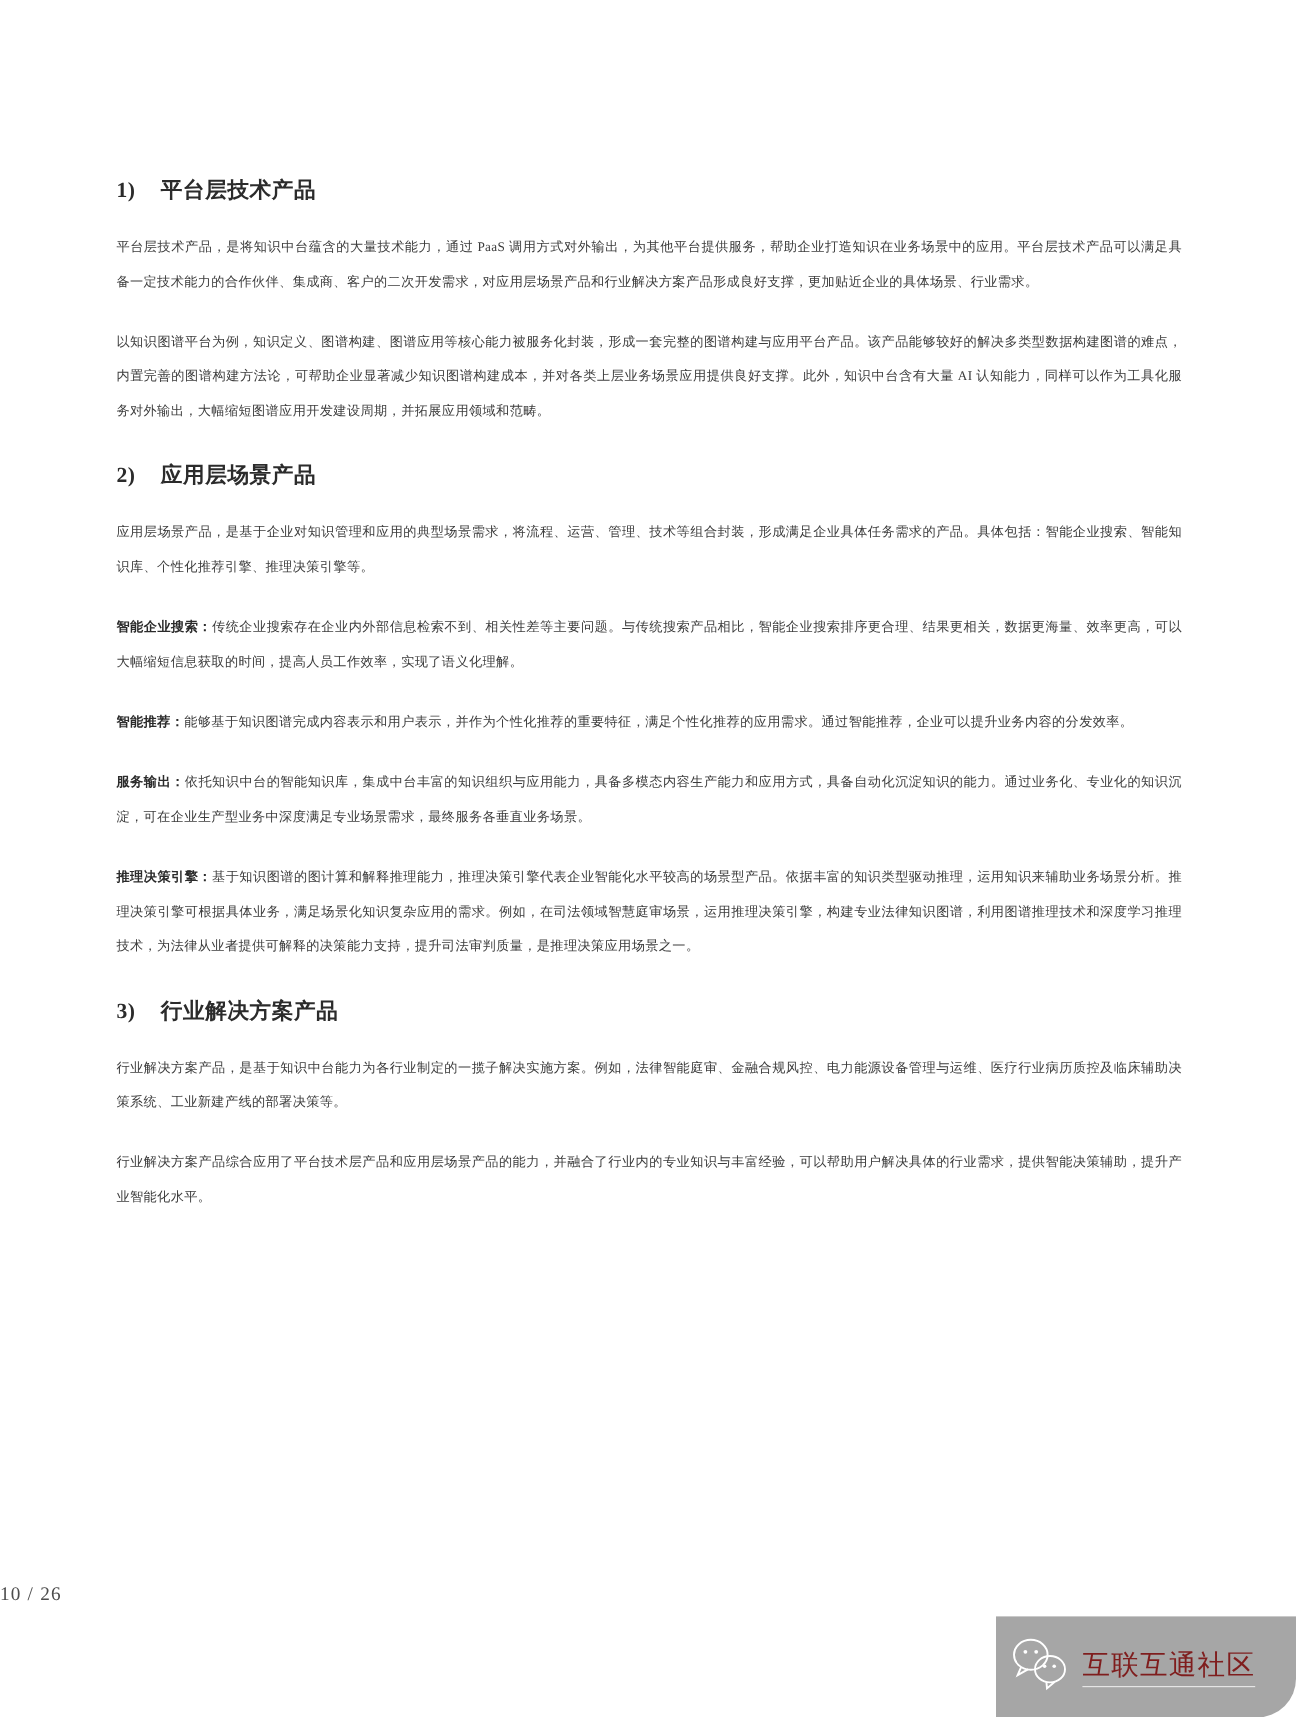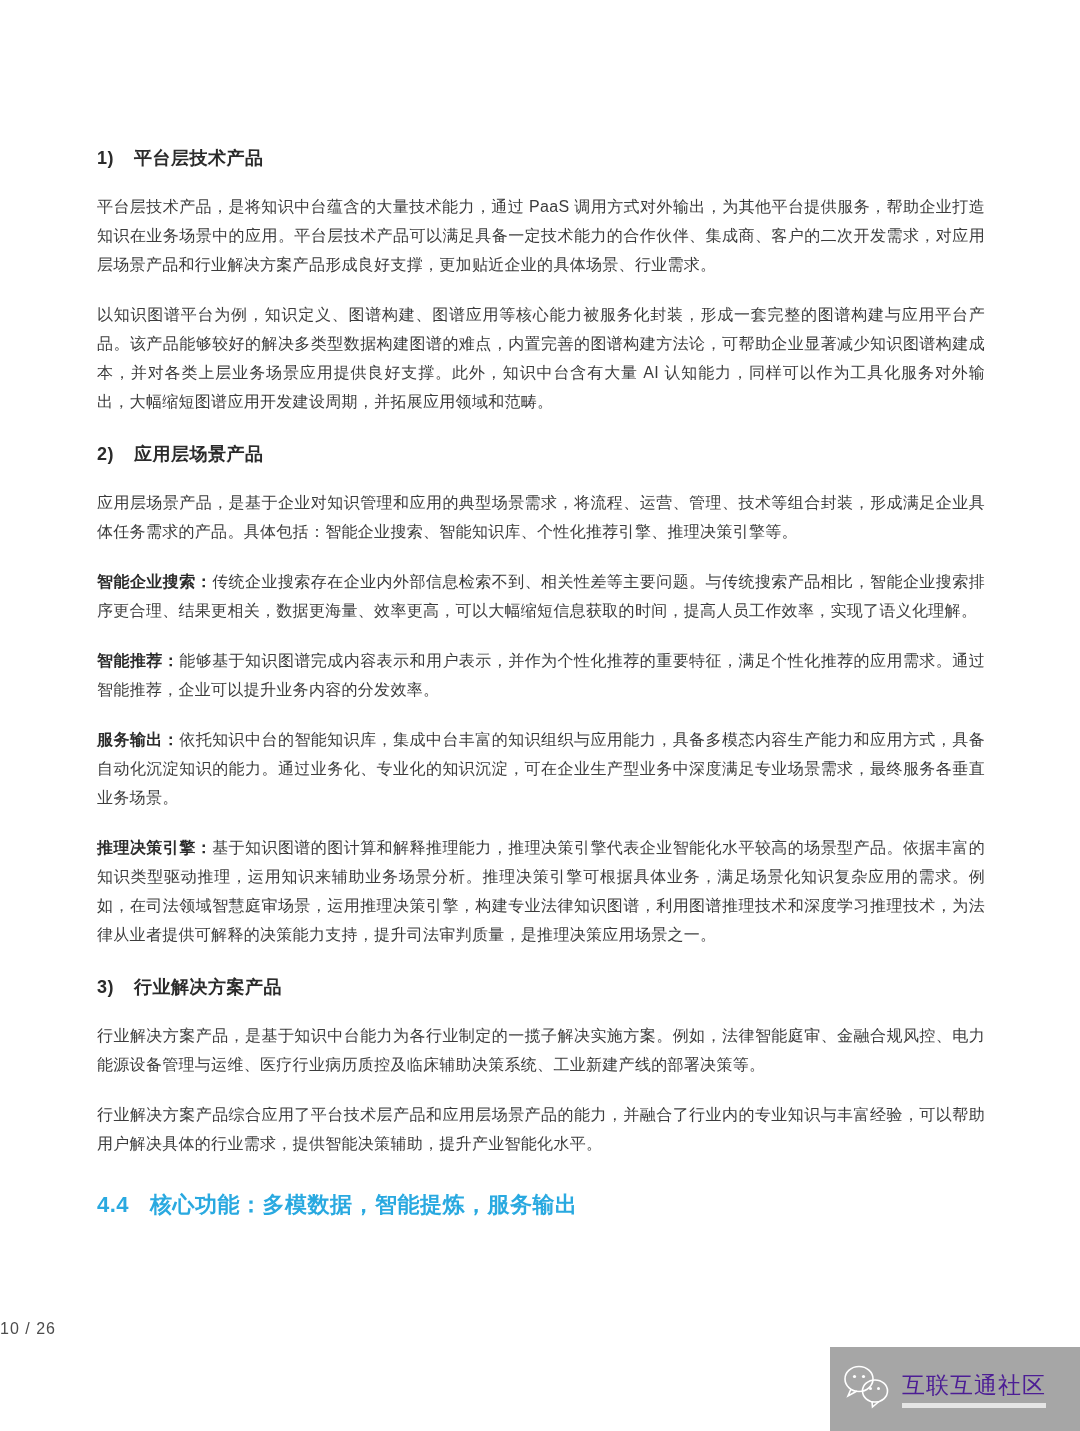--- a/index.html
+++ b/index.html
@@ -1,40 +1,41 @@
 <!DOCTYPE html>
 <html><head>
 <meta charset="utf-8">
 <style>
   html, body { margin: 0; padding: 0; background: #ffffff; }
   .page {
     position: relative;
     width: 1080px;
     height: 1431px;
     background: #ffffff;
-    font-family: Liberation Sans, sans-serif;
+    font-family: Liberation Serif, serif;
     overflow: hidden;
+    border-radius: 32px;
   }
   .content {
     position: absolute;
     left: 97px;
     top: 146px;
     width: 888px;
   }
   .num-heading {
     font-size: 18px;
     font-weight: bold;
     color: #2b2b2b;
     margin: 26px 0 22px 0;
     letter-spacing: 0.5px;
   }
   .num-heading:first-child { margin-top: 0; }
   .h-num { display: inline-block; width: 37px; }
   p.body {
-    font-size: 16px;
+    font-size: 11px;
     line-height: 29px;
     color: #3c3c3c;
     text-align: justify;
     margin: 0 0 21px 0;
     letter-spacing: 0.3px;
   }
   p.body .lead { font-weight: bold; color: #2b2b2b; margin-top: 16px; }
   .section-heading {
     font-size: 22px;
     font-weight: bold;
@@ -60,24 +61,24 @@
     width: 250px;
     height: 84px;
     background: #a6a6a6;
     display: flex;
     align-items: center;
     padding-left: 12px;
     box-sizing: border-box;
   }
   .watermark .wm-icon { flex: 0 0 auto; margin-right: 6px; }
   .watermark .wm-text {
-    color: #4c1d95;
+    color: #7f1d1d;
     font-size: 23px;
     letter-spacing: 1px;
-    border-bottom: 5px solid #e5e5e5;
+    border-bottom: 1px solid #e5e5e5;
     padding-bottom: 2px;
     white-space: nowrap;
   }
 </style>
 </head>
 <body>
 
 <div class="page">
   <div class="content">
 
@@ -107,23 +108,20 @@
       <span class="lead">推理决策引擎：</span><span>基于知识图谱的图计算和解释推理能力，推理决策引擎代表企业智能化水平较高的场景型产品。依据丰富的知识类型驱动推理，运用知识来辅助业务场景分析。推理决策引擎可根据具体业务，满足场景化知识复杂应用的需求。例如，在司法领域智慧庭审场景，运用推理决策引擎，构建专业法律知识图谱，利用图谱推理技术和深度学习推理技术，为法律从业者提供可解释的决策能力支持，提升司法审判质量，是推理决策应用场景之一。</span>
     </p>
 
     <div class="num-heading">
       <span class="h-num">3)</span><span>行业解决方案产品</span>
     </div>
 
     <p class="body">行业解决方案产品，是基于知识中台能力为各行业制定的一揽子解决实施方案。例如，法律智能庭审、金融合规风控、电力能源设备管理与运维、医疗行业病历质控及临床辅助决策系统、工业新建产线的部署决策等。</p>
     <p class="body">行业解决方案产品综合应用了平台技术层产品和应用层场景产品的能力，并融合了行业内的专业知识与丰富经验，可以帮助用户解决具体的行业需求，提供智能决策辅助，提升产业智能化水平。</p>
 
-    <div class="section-heading">
-      <span class="sh-num">4.4</span><span>核心功能：多模数据，智能提炼，服务输出</span>
-    </div>
 
   </div>
 
   <div class="page-number">10 / 26</div>
 
   <div class="watermark">
     <span class="wm-icon">
       <svg width="54" height="48" viewBox="0 0 54 48">
 
         <g fill="none" stroke="#ffffff" stroke-width="1.6">

